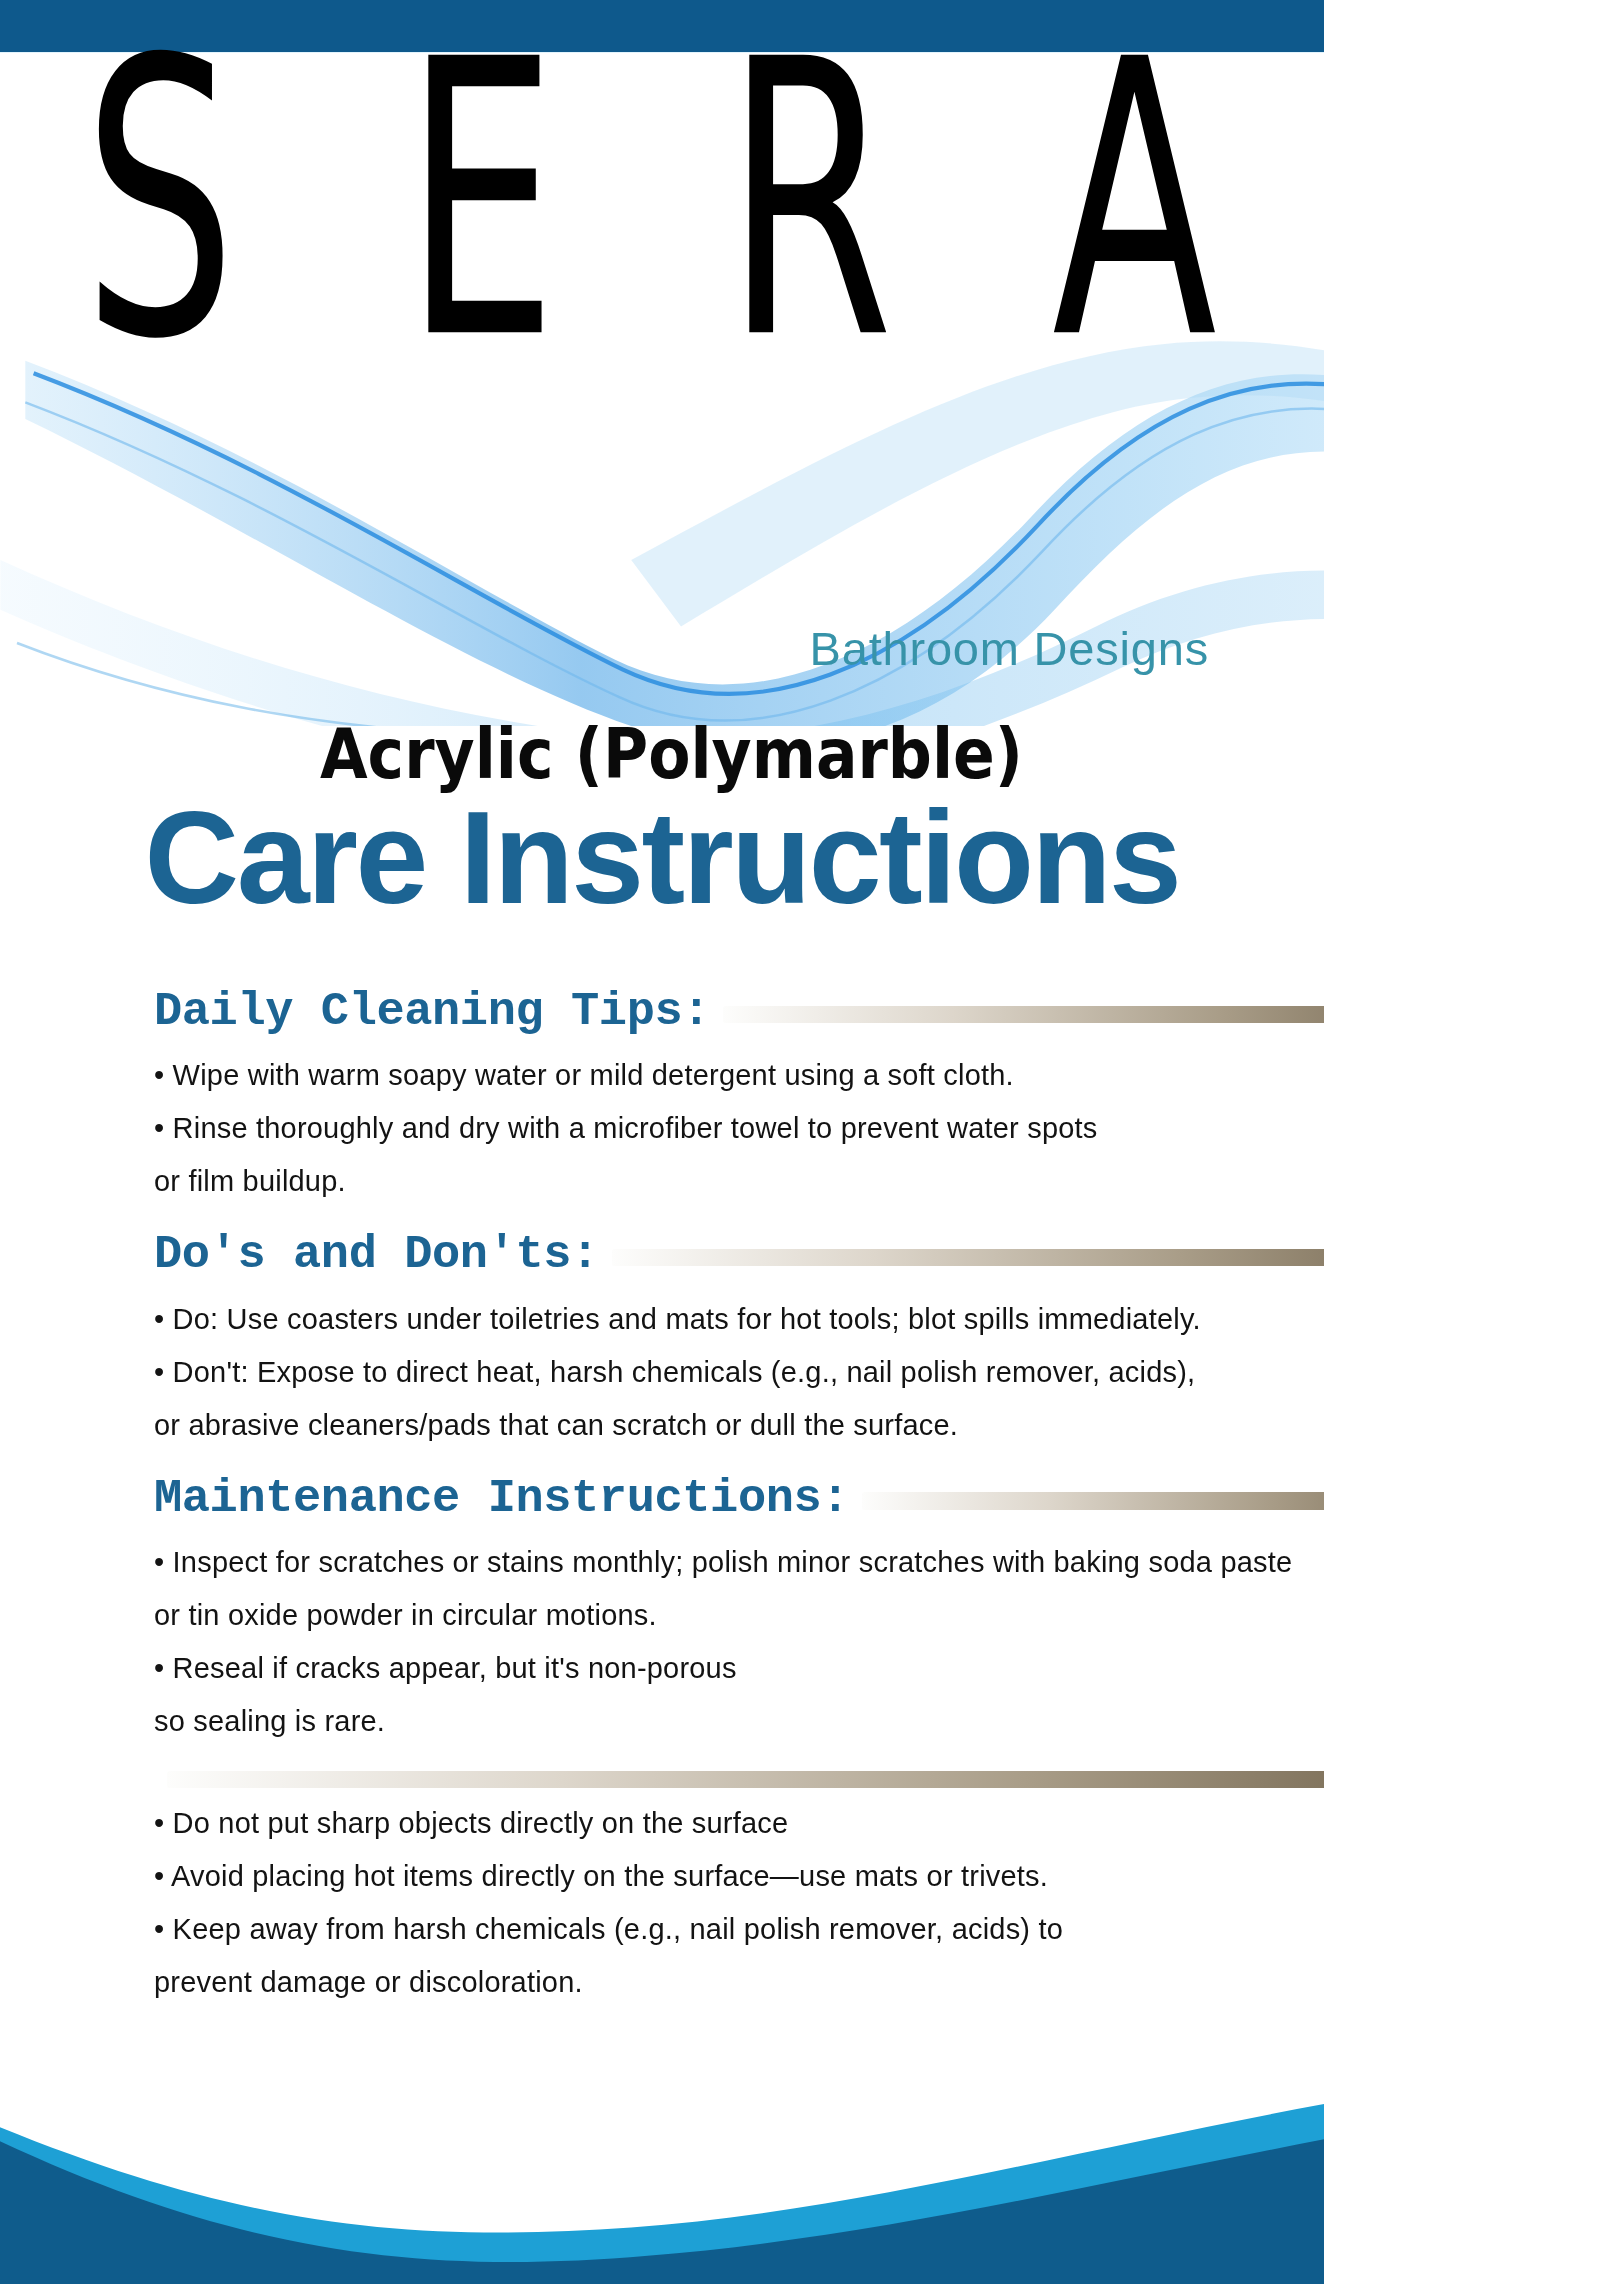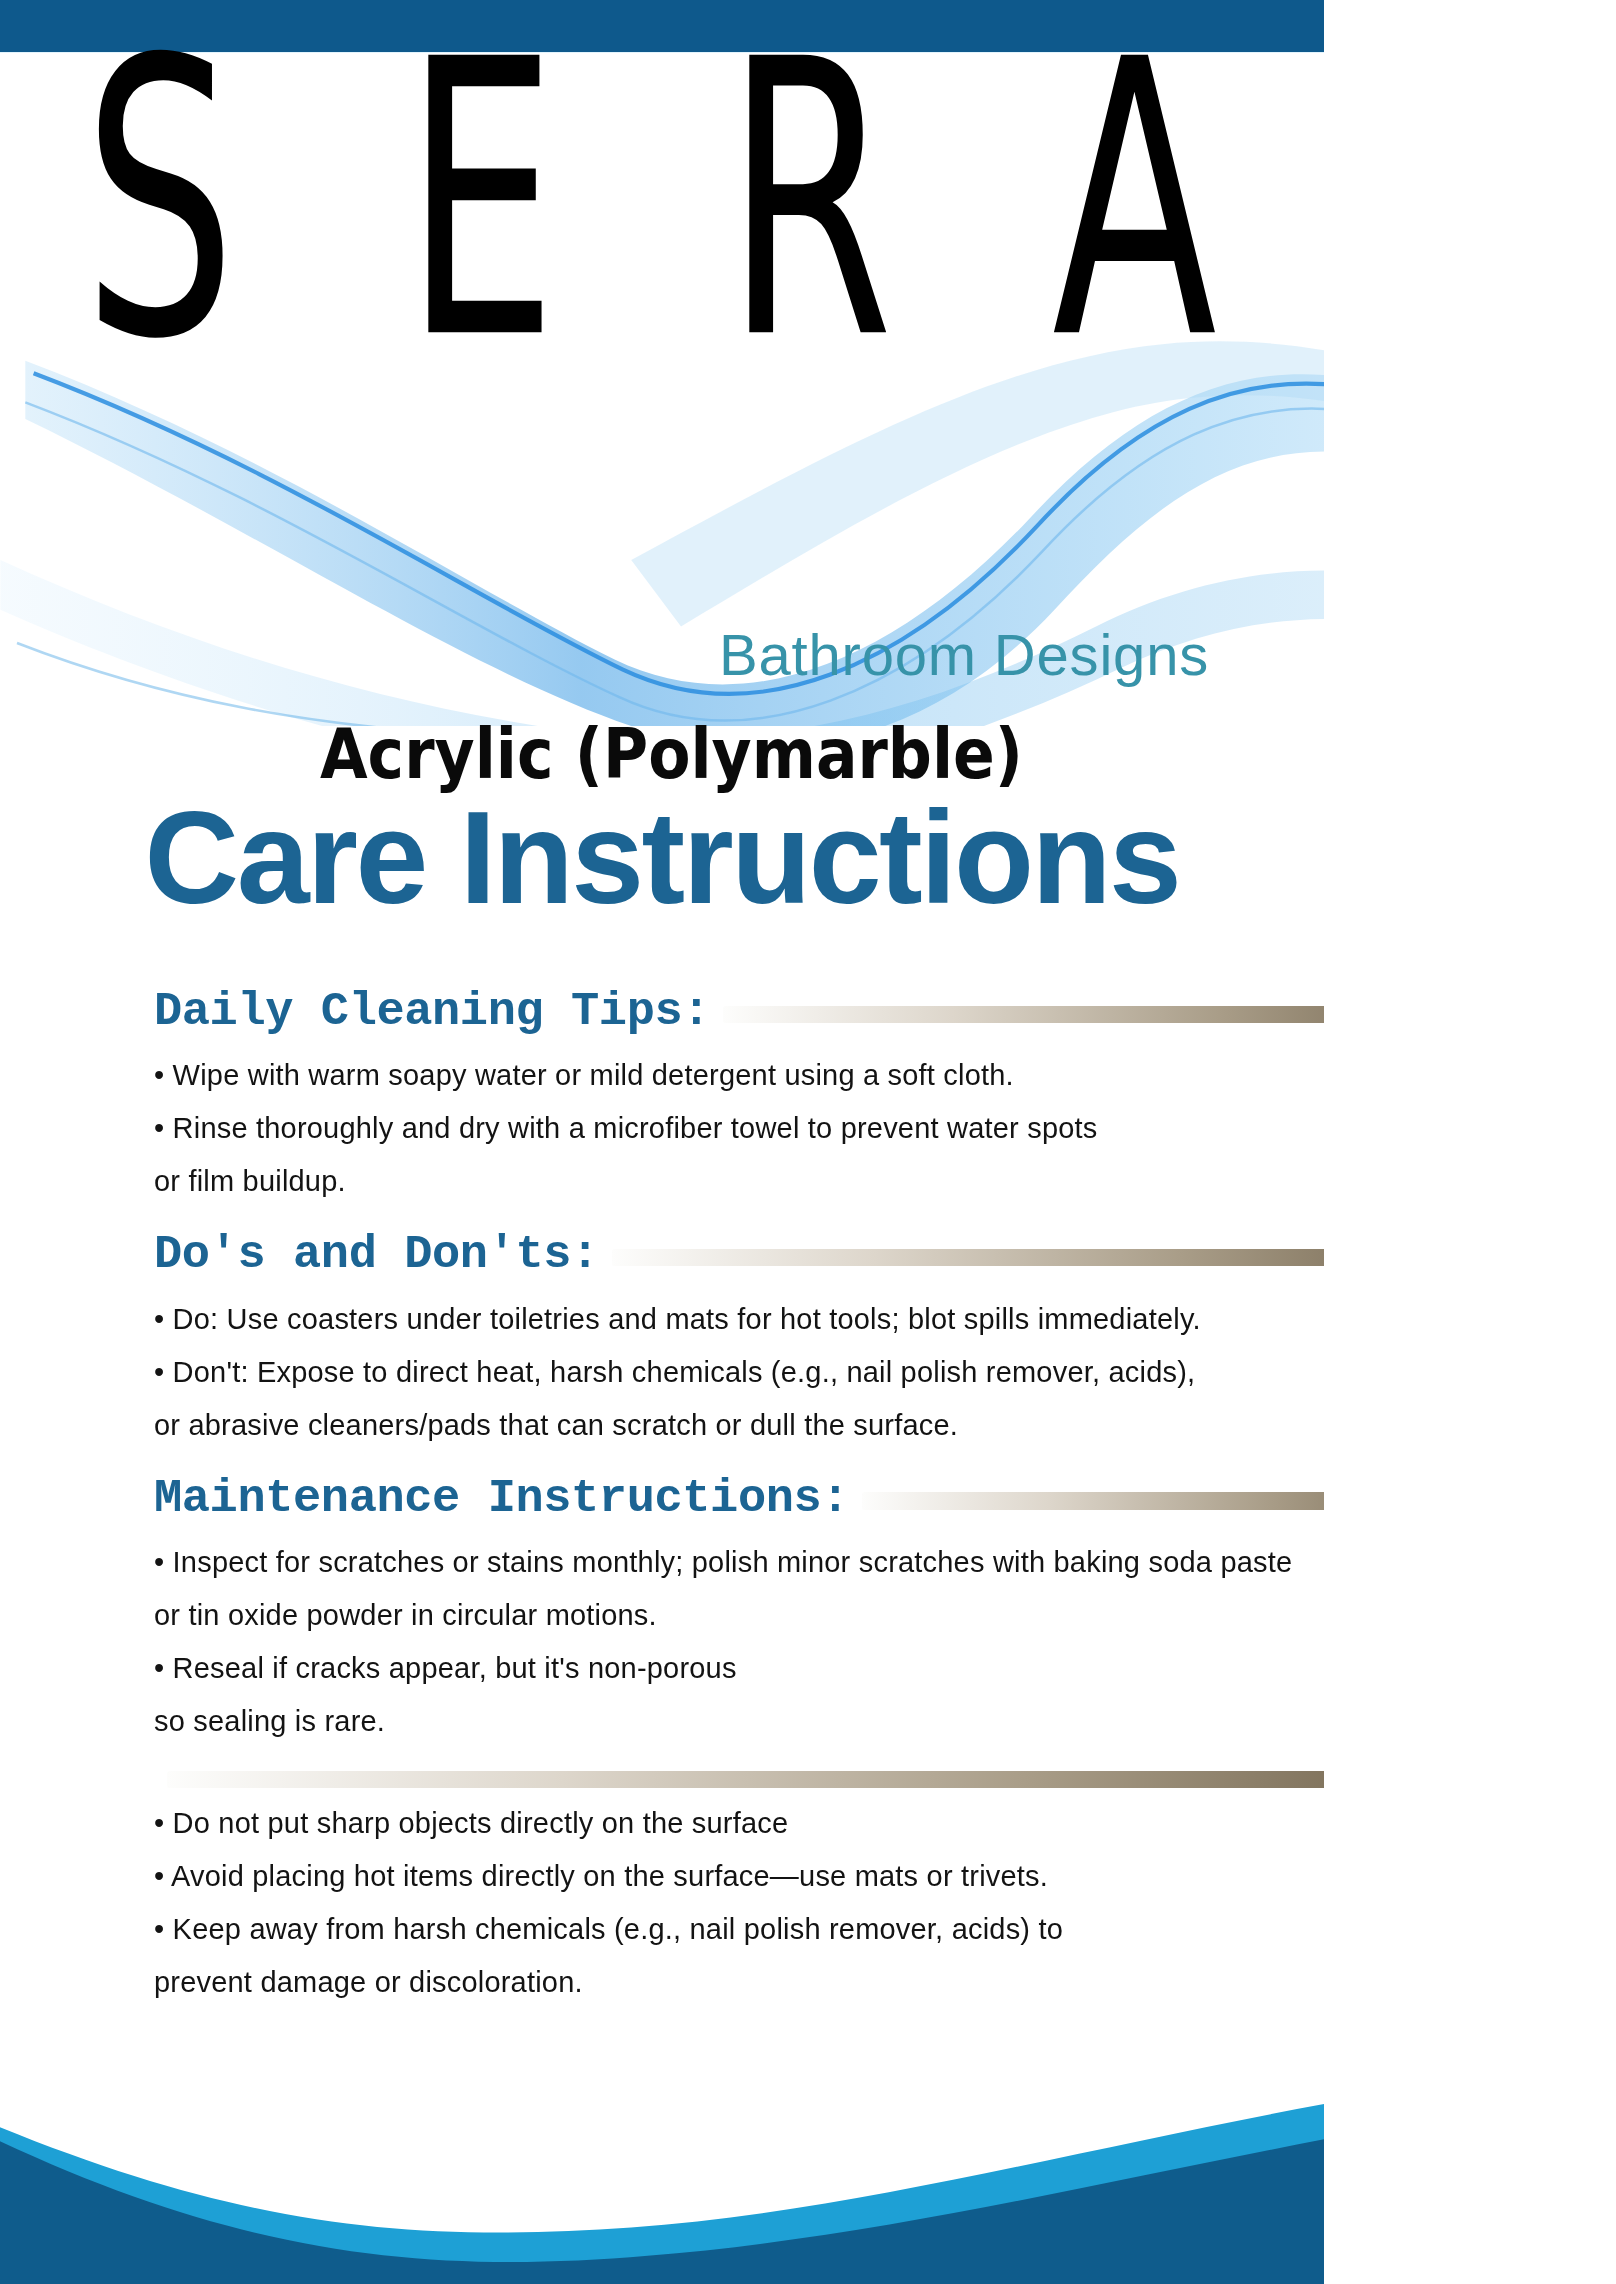--- a/index.html
+++ b/index.html
@@ -32,21 +32,21 @@
     margin:0;
   }
   
   .wave-top{
     position:absolute;top:311px;left:0;width:1616px;height:415px;
     pointer-events:none;
   }
   
   .tagline{
     position:absolute;top:621px;right:115px;
-    font-size:58px;
+    font-size:47px;
     letter-spacing:0.8px;
     color:var(--teal,#3793a9);
     margin:0;
   }
   
   .subtitle{
     position:absolute;top:704px;left:0;width:100%;
     text-align:center;margin:9px;
     font-family:"DejaVu Sans",sans-serif;
     font-size:70px;font-weight:bold;color:#0a0a0a;

